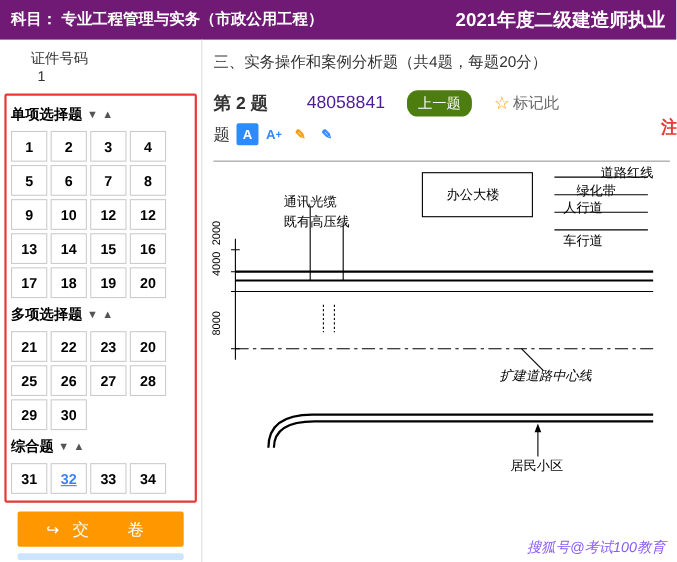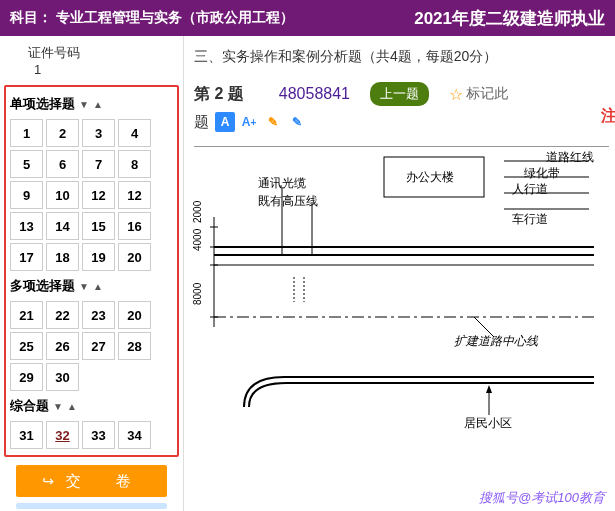--- a/index.html
+++ b/index.html
@@ -9,21 +9,21 @@
   .header .title { font-size: 17px; font-weight: bold; margin-left: auto; padding-left: 30px; white-space: nowrap; }
   .main { display: flex; height: calc(100% - 36px); }
   .left { width: 184px; border-right: 1px solid #ddd; padding: 6px 4px 0 4px; position: relative; }
   .cert { padding: 2px 6px 6px 24px; font-size: 13px; color: #333; }
   .cert .val { padding-left: 6px; }
   .highlight { border: 2px solid #e53935; border-radius: 2px; padding: 4px 2px; margin: 2px 0 8px 0; }
   .section-title { font-weight: bold; font-size: 13px; padding: 4px 2px; display: flex; align-items: center; gap: 4px; }
   .tri { font-size: 10px; color: #555; }
   .grid { display: flex; flex-wrap: wrap; gap: 3px; padding: 2px; }
   .cell { width: 33px; height: 28px; border: 1px solid #ccc; display: flex; align-items: center; justify-content: center; font-size: 13px; font-weight: bold; background: #fff; cursor: pointer; }
-  .cell.current { color: #7f1d1d; text-decoration: underline; }
+  .cell.current { color: #3b82f6; text-decoration: underline; }
   .submit-btn { background: #ff9800; color: #fff; margin: 8px 12px 6px 12px; height: 32px; display: flex; align-items: center; justify-content: center; gap: 12px; font-size: 15px; letter-spacing: 10px; cursor: pointer; border-radius: 2px; }
   .submit-btn .ico { font-size: 14px; letter-spacing: 0; }
   .bottom-strip { height: 6px; background: #cce5ff; margin: 0 12px; border-radius: 2px; }
   .right { flex: 1; padding: 8px 6px 0 10px; position: relative; }
   .sect-head { font-size: 14px; color: #333; padding: 4px 0 10px 0; }
   .q-row { display: flex; align-items: center; gap: 20px; padding: 6px 0 2px 0; }
   .q-title { font-size: 16px; font-weight: bold; color: #333; }
   .q-id { font-size: 16px; color: #4c1d95; margin-left: 15px; }
   .btn { background: #4d7c0f; color: #fff; padding: 3px 10px; border-radius: 10px; font-size: 13px; cursor: pointer; }
   .bookmark { color: #666; font-size: 14px; display: flex; align-items: center; gap: 3px; white-space: nowrap; }

